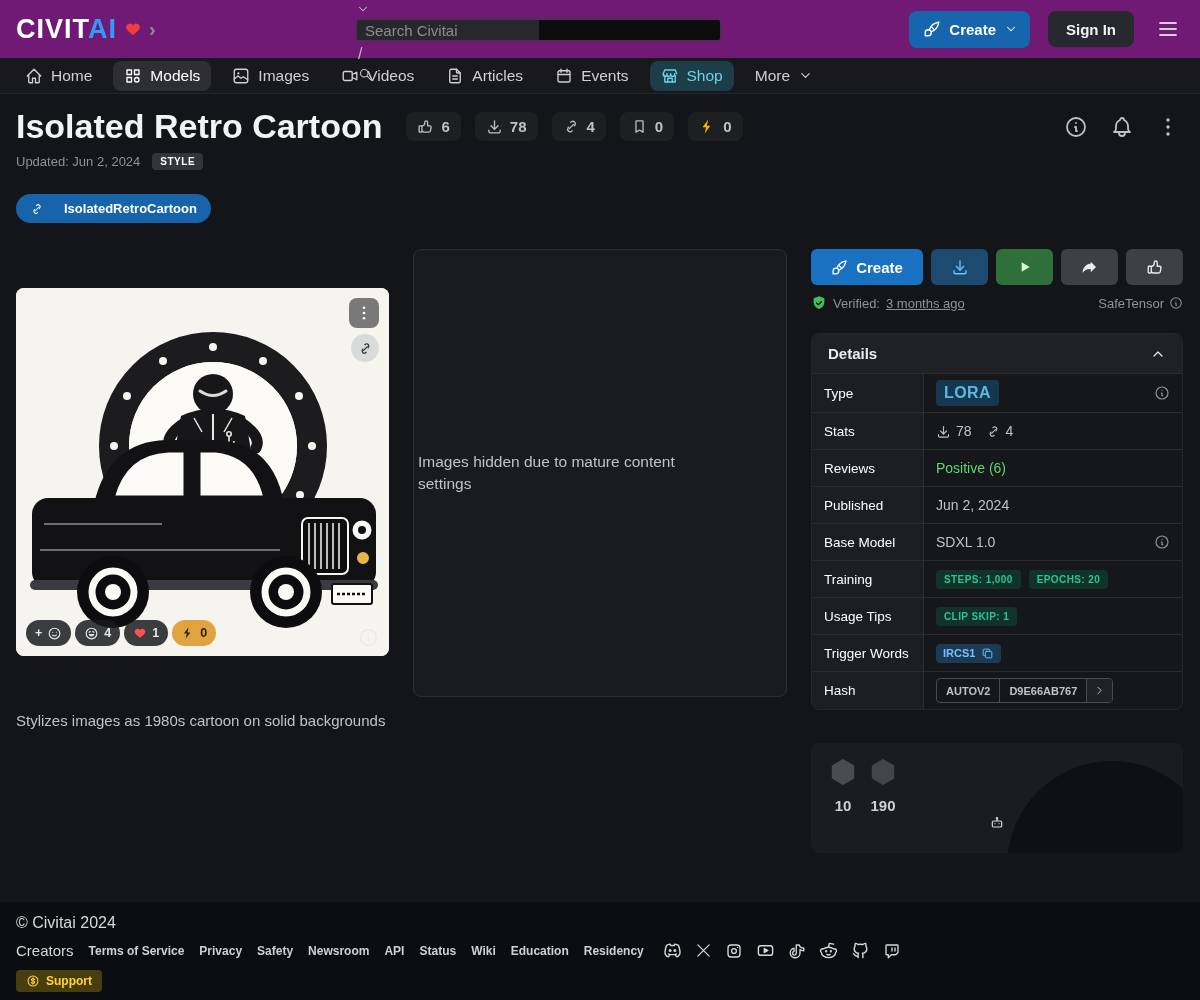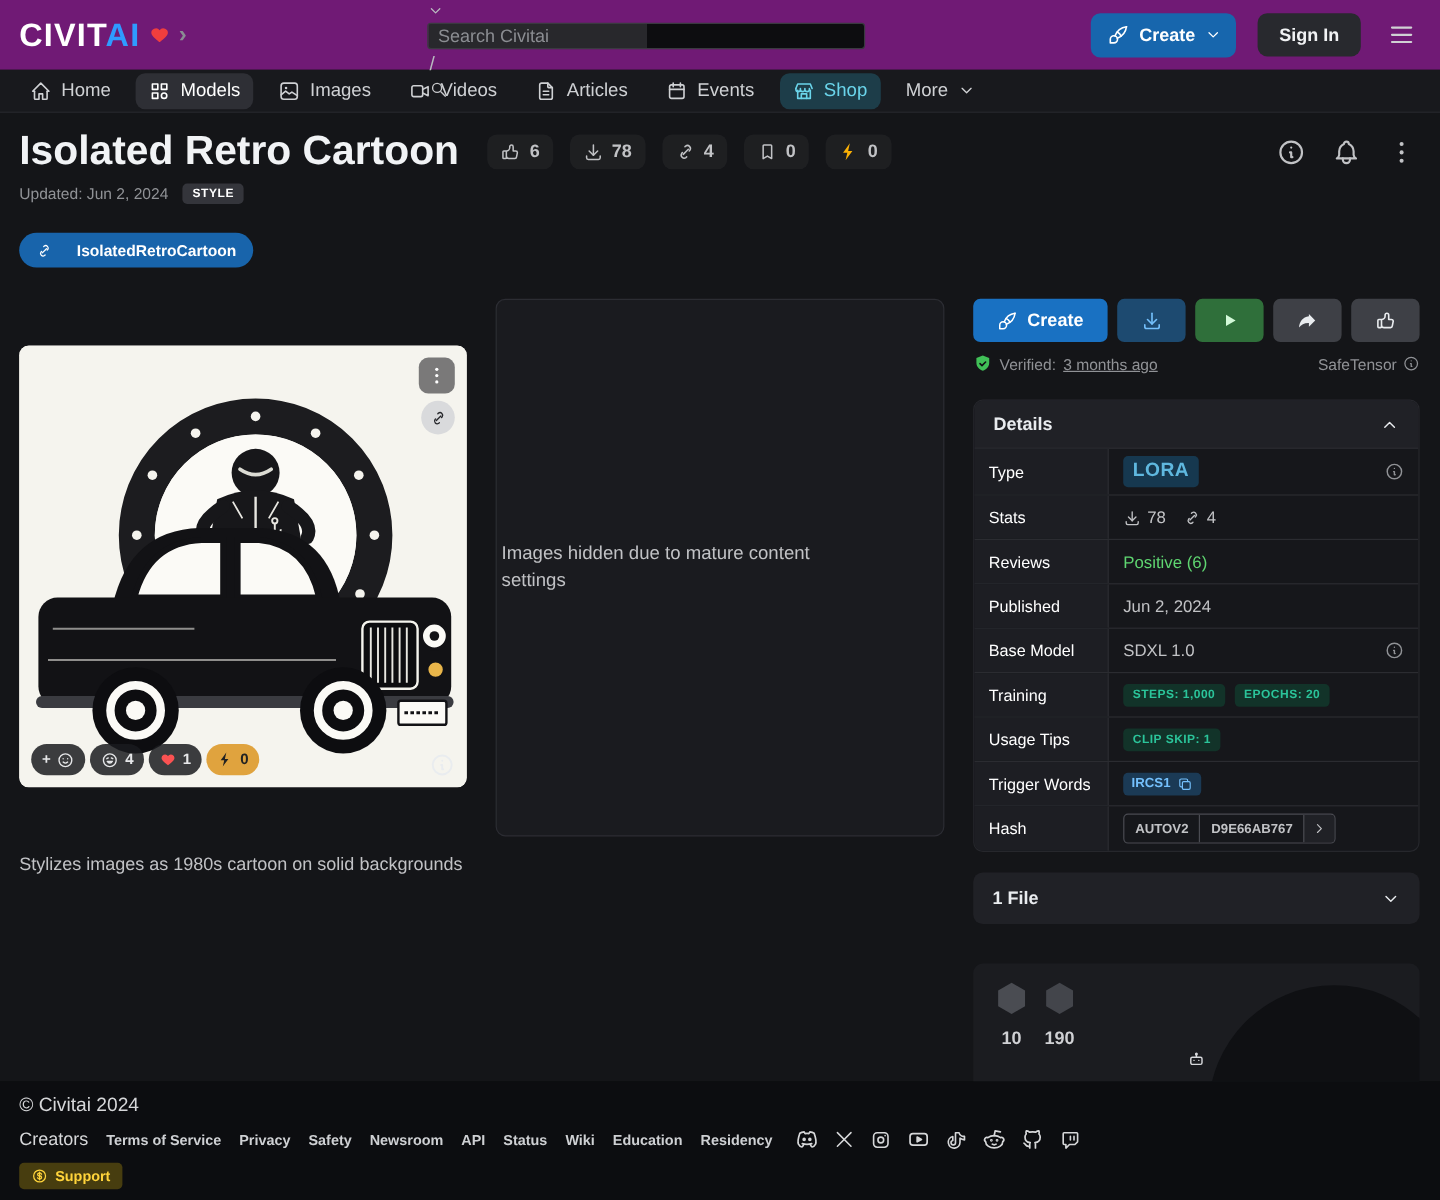--- a/index.html
+++ b/index.html
@@ -645,26 +645,20 @@
               <button class="hash-btn">
                 <svg class="ic" width="13" height="13" viewBox="0 0 24 24">
                     <path d="M9 6l6 6-6 6"></path>
                   </svg>
               </button>
             </span>
           </div>
         </div>
       </div>
 
-      <div class="file-panel">
-        <span>1 File</span>
-        <svg class="ic" width="16" height="16" viewBox="0 0 24 24">
-            <path d="M6 9l6 6 6-6"></path>
-          </svg>
-      </div>
 
       <div class="creator-panel">
         <div class="creator-blob"></div>
         <div class="hex-row">
           <div class="hex-col">
             <svg class="icf" style="color:#4a4c52" width="28" height="30" viewBox="0 0 30 32">
                 <polygon points="15,2 27,9 27,23 15,30 3,23 3,9"></polygon>
               </svg>
             <span>10</span>
           </div>

